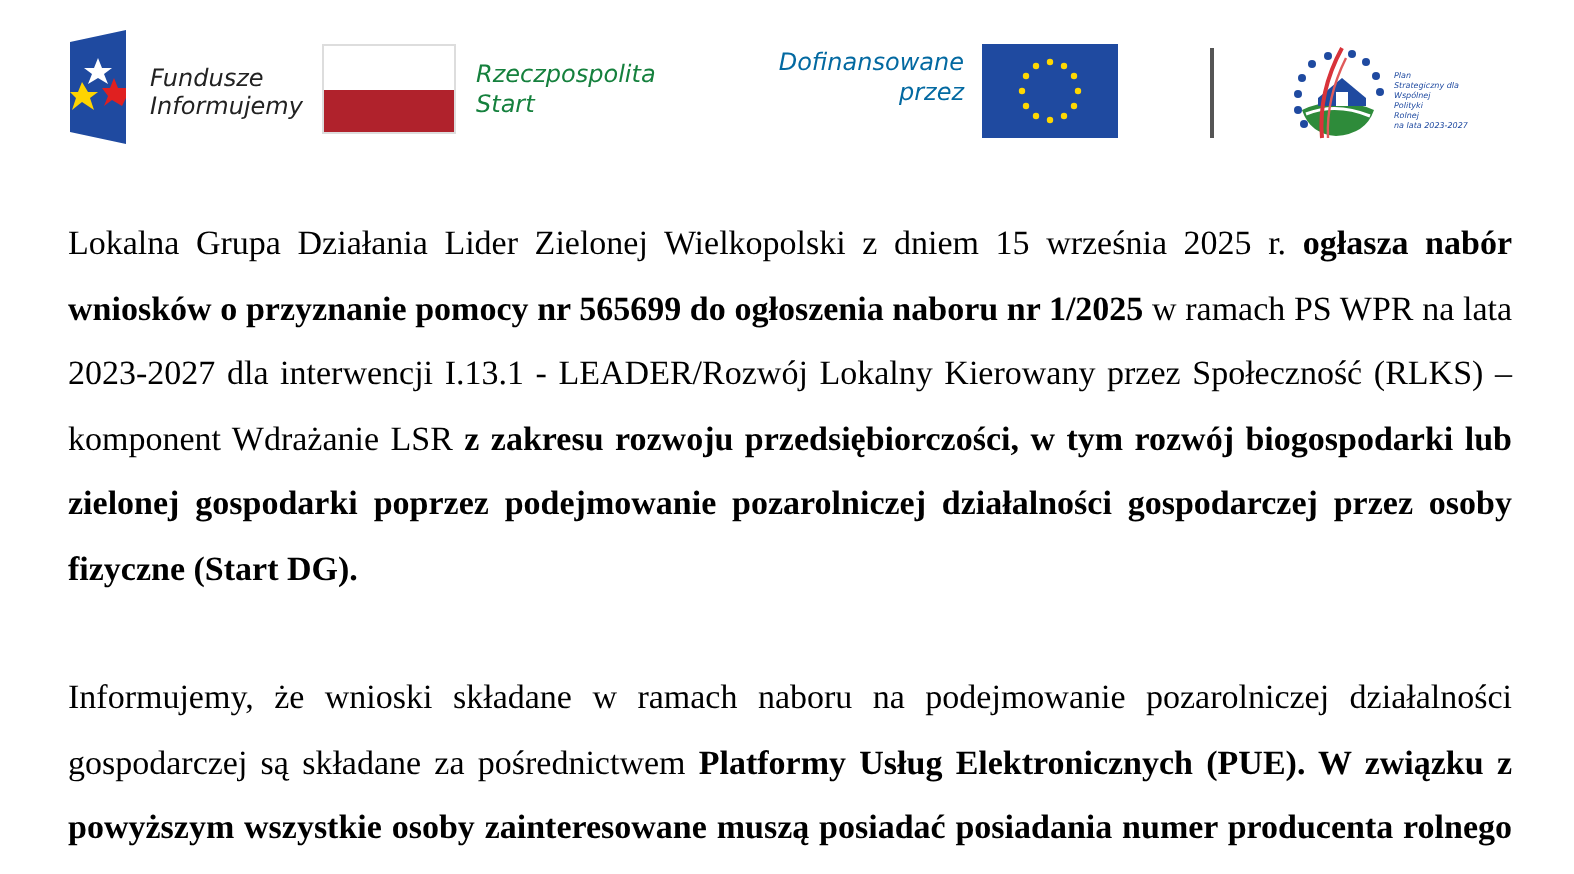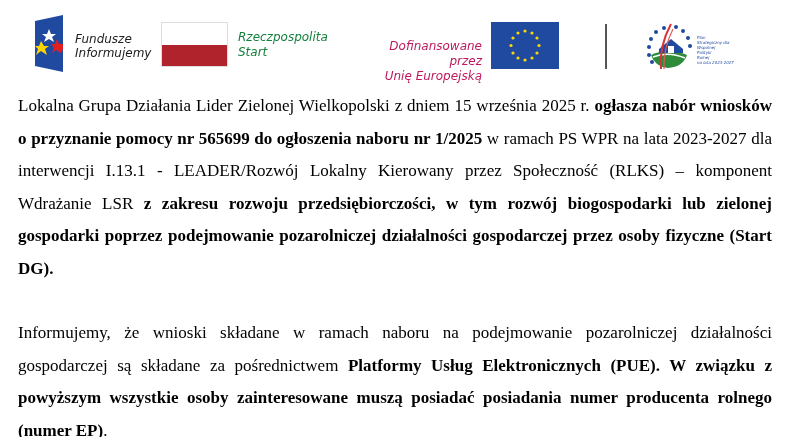--- a/index.html
+++ b/index.html
@@ -5,28 +5,28 @@
     html, body { margin:0; padding:0; background:#ffffff; }
     body { width:787px; height:437px; overflow:hidden; position:relative; font-family:"Liberation Serif", serif; color:#000; }
     .logos { position:absolute; left:0; top:0; width:787px; height:80px;font-style:italic; }
     .logo { position:absolute; }
     .fe-mark { left:35px; top:15px; width:28px; height:57px; }
     .fe-text { left:75px; top:32px; font-family:"DejaVu Sans", sans-serif; font-size:12px; line-height:14px; color:#222; }
     .pl-flag { left:161px; top:22px; width:67px; height:45px; border:1px solid #ddd; box-sizing:border-box; }
     .pl-flag .w { height:50%; background:#fff; }
     .pl-flag .r { height:50%; background:#b0222c; }
     .pl-text { left:238px; top:30px; font-family:"DejaVu Sans", sans-serif; font-size:12px; line-height:15px; color:#15803d; }
-    .eu-text { left:355px; top:39px; font-family:"DejaVu Sans", sans-serif; font-size:12px; line-height:15px; color:#be185d; text-align:right; width:127px; }
+    .eu-text { left:355px; top:24px; font-family:"DejaVu Sans", sans-serif; font-size:12px; line-height:15px; color:#0369a1; text-align:right; width:127px; }
     .eu-flag { left:491px; top:22px; width:68px; height:47px; background:#1f4aa0; }
     .sep { left:605px; top:24px; width:2px; height:45px; background:#555; }
     .ps-mark { left:643px; top:21px; width:50px; height:50px; }
     .ps-text { left:697px; top:35px; font-family:"DejaVu Sans", sans-serif; font-size:4px; line-height:5px; color:#1f4aa0; }
 
     .content { position:absolute; left:18px; top:90px; width:754px; font-size:17px; line-height:32.5px; }
-    .para { margin:0; text-align:justify; }
+    .para { margin:16px; text-align:justify; }
     .para + .para { margin-top:32px; }
     b { font-weight:bold; }
   </style>
 </head>
 <body>
 
 <div class="logos">
   <svg class="logo fe-mark" viewBox="0 0 28 57">
     <polygon points="0,6 28,0 28,57 0,51" fill="#1f4aa0"></polygon>
     <polygon points="14,14 16,19 21,19 17,22 19,27 14,24 9,27 11,22 7,19 12,19" fill="#fff"></polygon>
@@ -42,21 +42,20 @@
     <div class="w"></div>
       <div class="r"></div>
   </div>
   <div class="logo pl-text">
     <div>Rzeczpospolita</div>
     <div>Start</div>
   </div>
 
   <div class="logo eu-text">
     <div>Dofinansowane przez</div>
-    <div>Unię Europejską</div>
   </div>
   <svg class="logo eu-flag" viewBox="0 0 68 47">
     <rect width="68" height="47" fill="#1f4aa0"></rect>
     <g fill="#ffd700">
       <circle cx="34" cy="9" r="1.6"></circle>
         <circle cx="41" cy="11" r="1.6"></circle>
         <circle cx="46" cy="16" r="1.6"></circle>
       <circle cx="48" cy="23.5" r="1.6"></circle>
         <circle cx="46" cy="31" r="1.6"></circle>
         <circle cx="41" cy="36" r="1.6"></circle>

